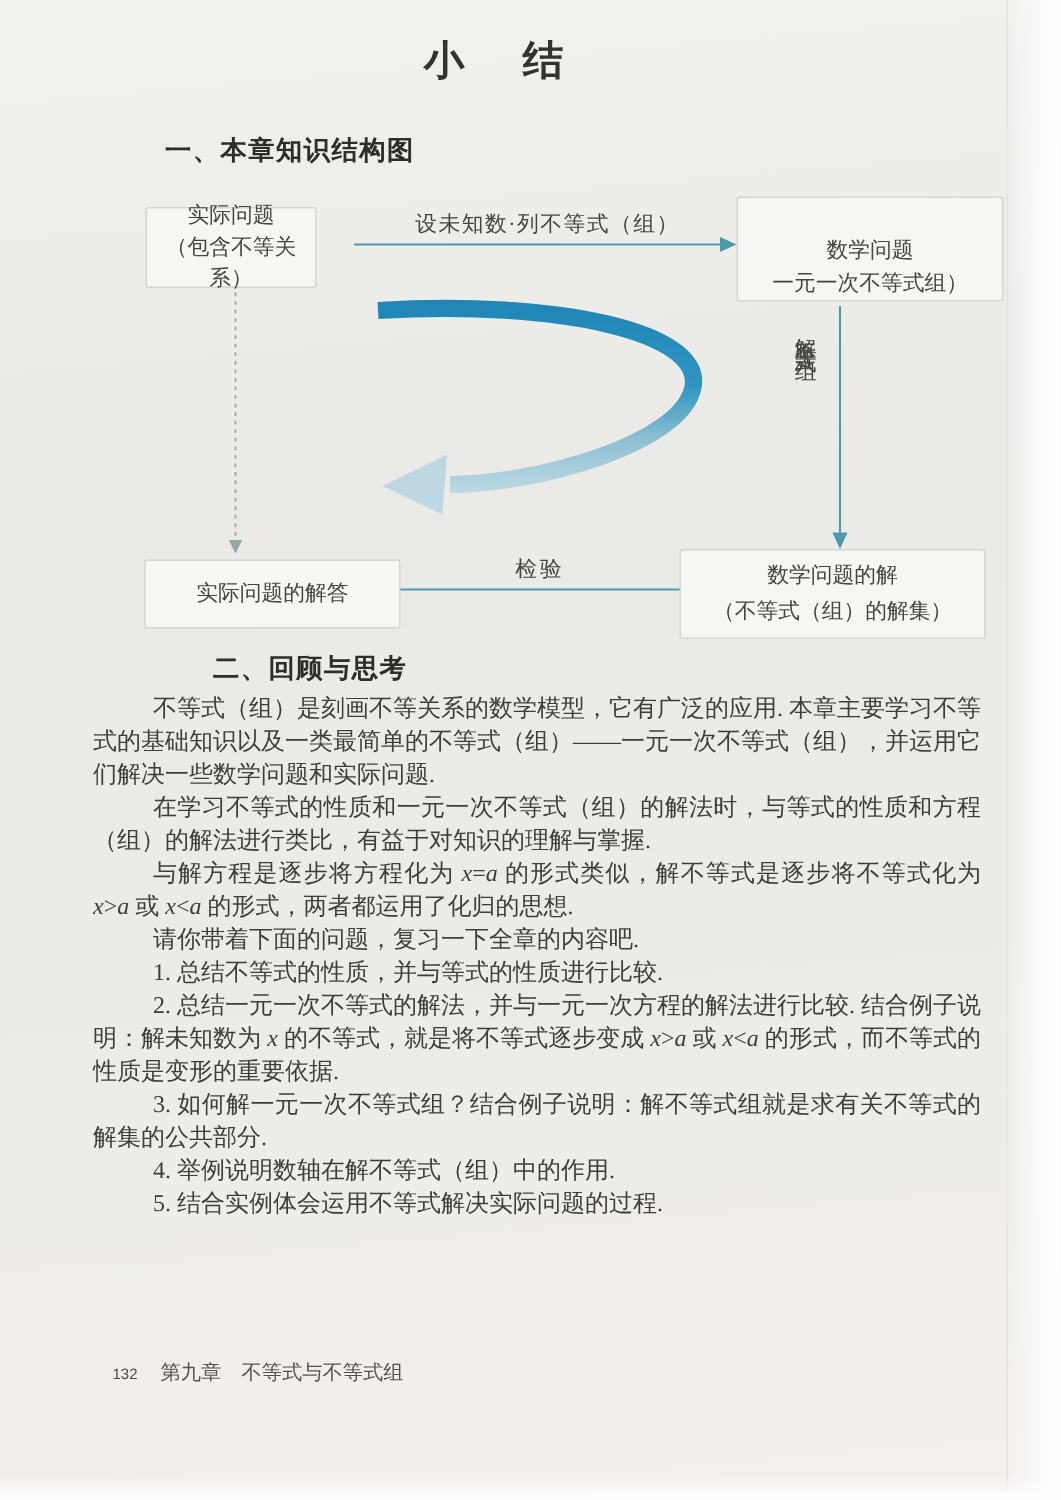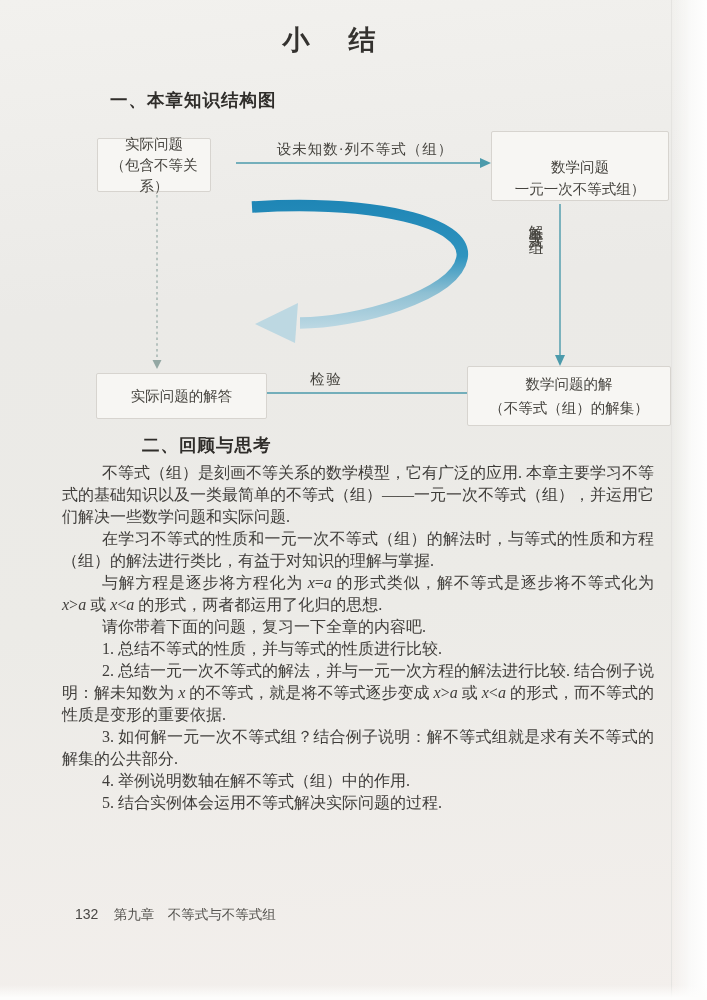--- a/index.html
+++ b/index.html
@@ -18,35 +18,35 @@
   }
   #heading1 { top:88px; }
   #heading2 { top:433px;margin-left:32px; }
   .dbox {
     position:absolute; background:#f7f6f3; border:1px solid #d7d4cf; border-radius:2px;
     display:flex; flex-direction:column; justify-content:center; align-items:center;
     font-size:14.5px; color:#46443f; line-height:21px; text-align:center; box-sizing:border-box;
   }
   #box-tl { left:97px;  top:138px; width:114px; height:54px; }
   #box-tr { left:491px; top:131px; width:178px; height:70px; line-height:22px;justify-content:flex-end; }
-  #box-br { left:467px; top:366px; width:204px; height:60px; line-height:24px; }
+  #box-br { left:453px; top:366px; width:204px; height:60px; line-height:24px; }
   #box-bl { left:96px;  top:373px; width:171px; height:46px; }
   .dlabel { position:absolute; font-size:14.5px; color:#46443f; }
   #label-top   { left:250px; top:140px; width:230px; text-align:center; letter-spacing:1px; }
-  #label-check { left:310px; top:370px; width:100px; text-align:left; letter-spacing:2px; }
+  #label-check { left:310px; top:370px; width:100px; text-align:center; letter-spacing:2px; }
   #label-solve { left:526px; top:214px; writing-mode:vertical-rl; letter-spacing:3px; white-space:nowrap; }
   #diagram-svg { position:absolute; left:0; top:0; width:707px; height:1000px; }
   #review-text {
     position:absolute; left:62px; top:462px; width:592px;
     font-size:16px; line-height:22px; text-align:justify; color:#3f3d3a;
   }
   #review-text p { margin:0; text-indent:40px; }
   .math { font-style:italic; font-family:"Liberation Serif",serif; }
   #footer { position:absolute; left:75px; top:906px; font-size:13.5px; color:#55534f; }
-  #footer .pagenum { font-family:"Liberation Sans",sans-serif; font-size:14px; margin-right:12px; color:#494744; }
+  #footer .pagenum { font-family:"Liberation Sans",sans-serif; font-size:10px; margin-right:12px; color:#494744; }
   .edge-right {
     position:absolute; top:0; left:671px; width:36px; height:1000px;
     background:linear-gradient(90deg, rgba(250,250,249,0) 0%, #fafaf9 55%, #ffffff 100%);
     border-left:1px solid rgba(208,205,200,0.55);
   }
   .edge-bottom {
     position:absolute; left:0; top:985px; width:707px; height:15px;
     background:linear-gradient(180deg, rgba(252,252,251,0) 0%, #fdfdfc 85%);
   }
 </style>

